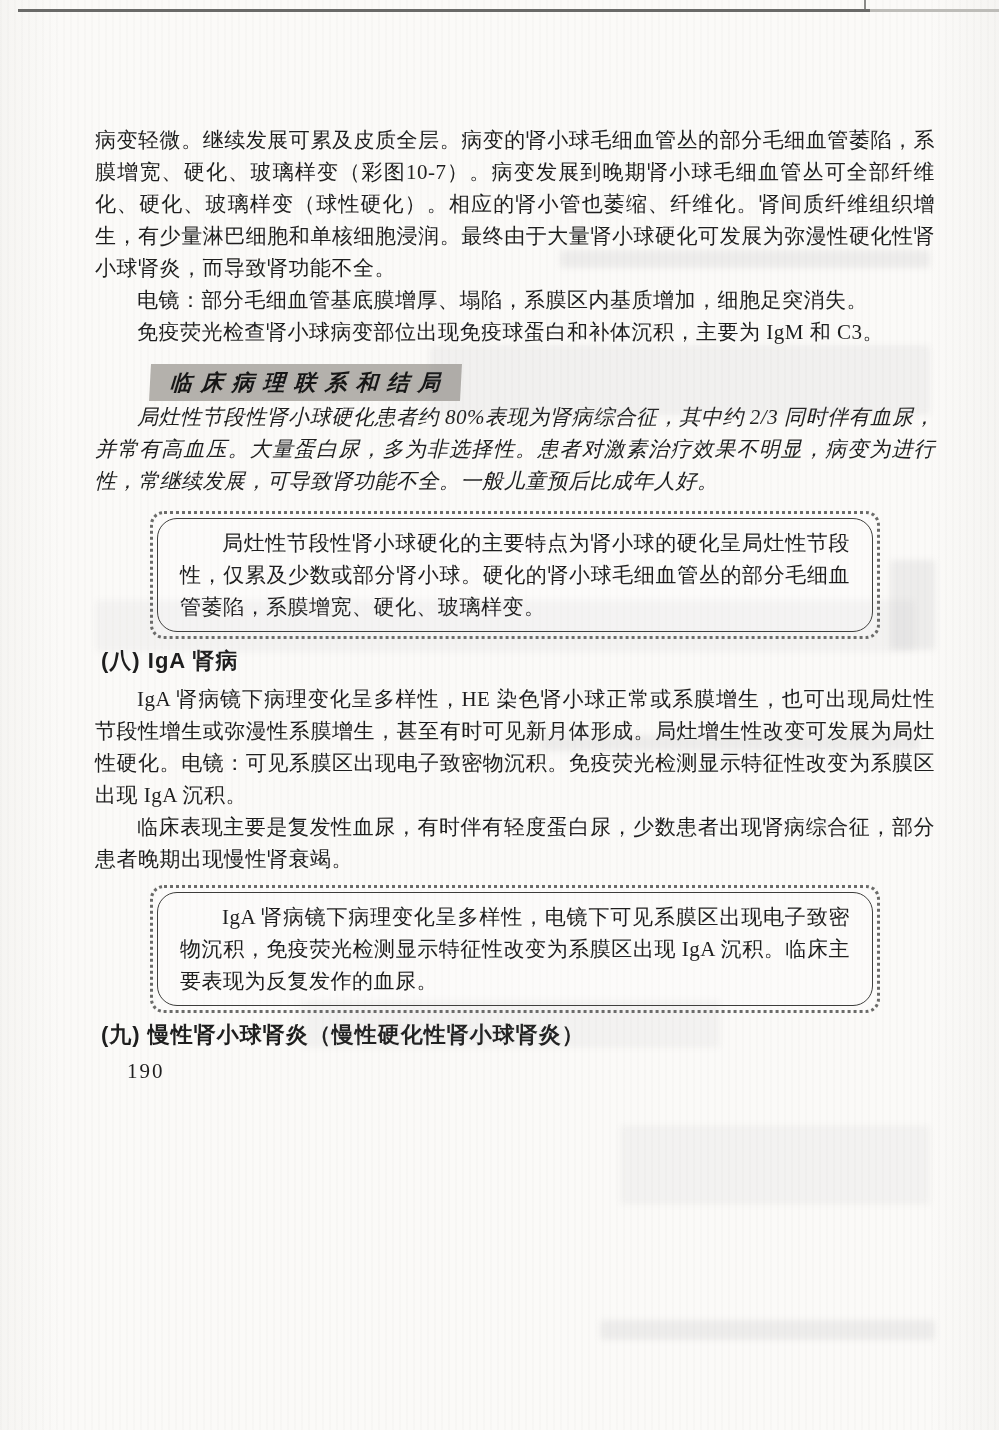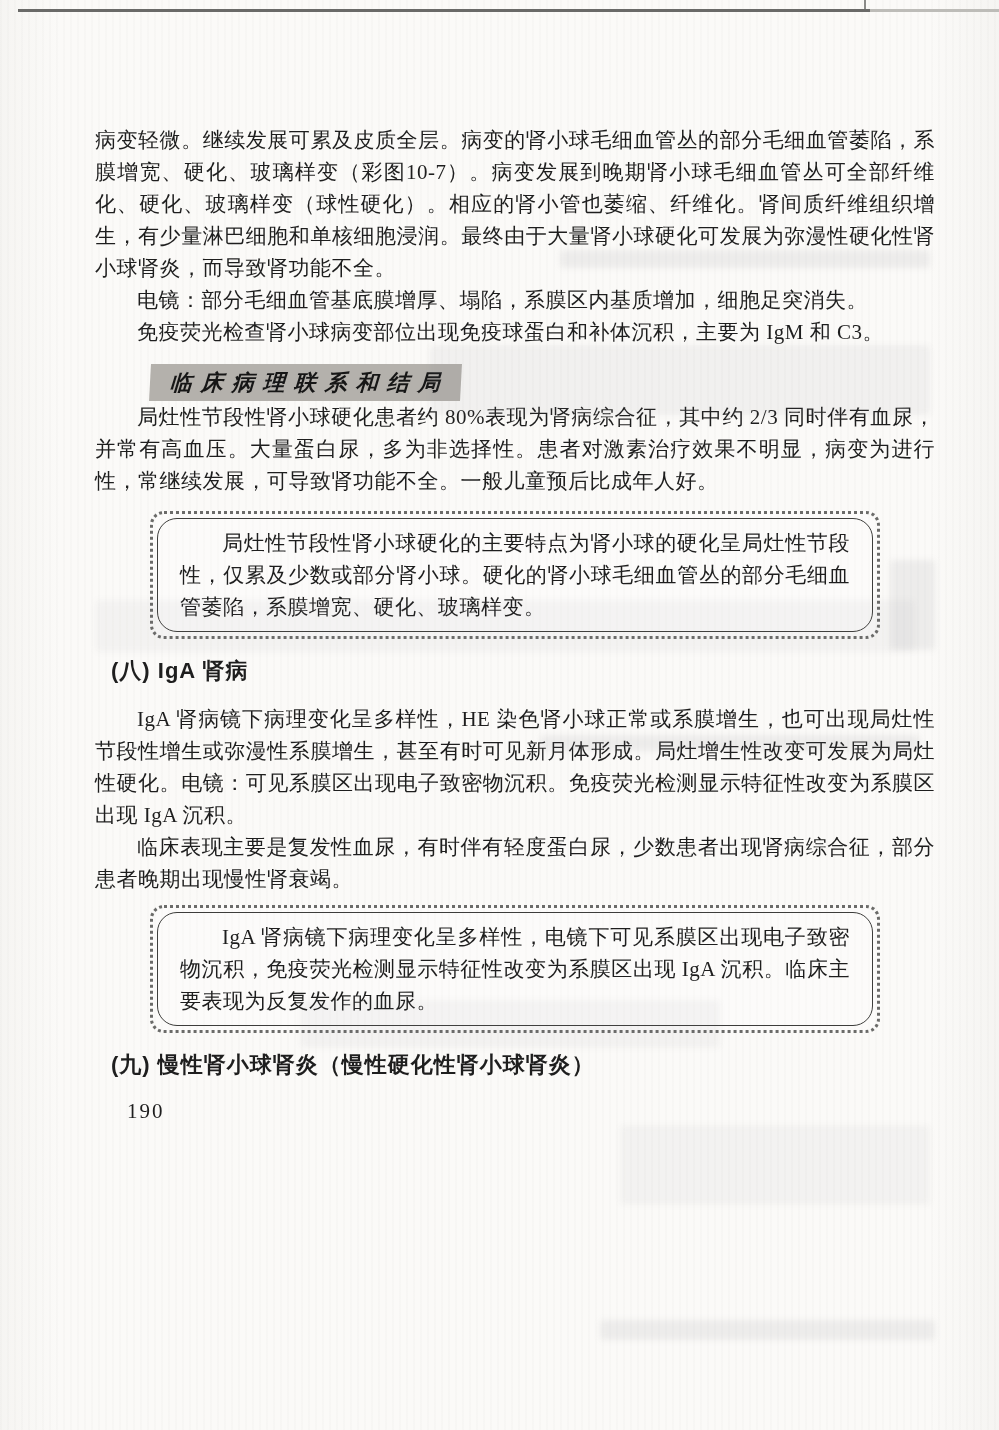--- a/index.html
+++ b/index.html
@@ -64,30 +64,30 @@
     background: rgba(255,255,255,0.25);
   }
   .fancy-inner {
     border: 1px solid #3d3d3b;
     border-radius: 20px;
     padding: 8px 22px 8px 22px;
   }
   .fancy-inner p.body { line-height: 32px; }
 
   h3.sec {
-    margin: 16px;
+    margin: 6px;
     font-size: 22px;
     line-height: 32px;
     font-weight: bold;
     font-family: "Liberation Sans", "DejaVu Sans", sans-serif;
     letter-spacing: 1px;
   }
   .mt16 { margin-top: 16px; }
   .mt10 { margin-top: 10px; }
-  .mt7  { margin-top: 7px; }
+  .mt7  { margin-top: 7px; font-style: italic; }
   .mt2  { margin-top: 2px; }
 
   .term {
     font-family: "Liberation Sans", "DejaVu Sans", sans-serif;
     font-weight: bold;
   }
   .pagenum {
     margin: 4px 0 0 32px;
     font-size: 21px;
     line-height: 28px;

